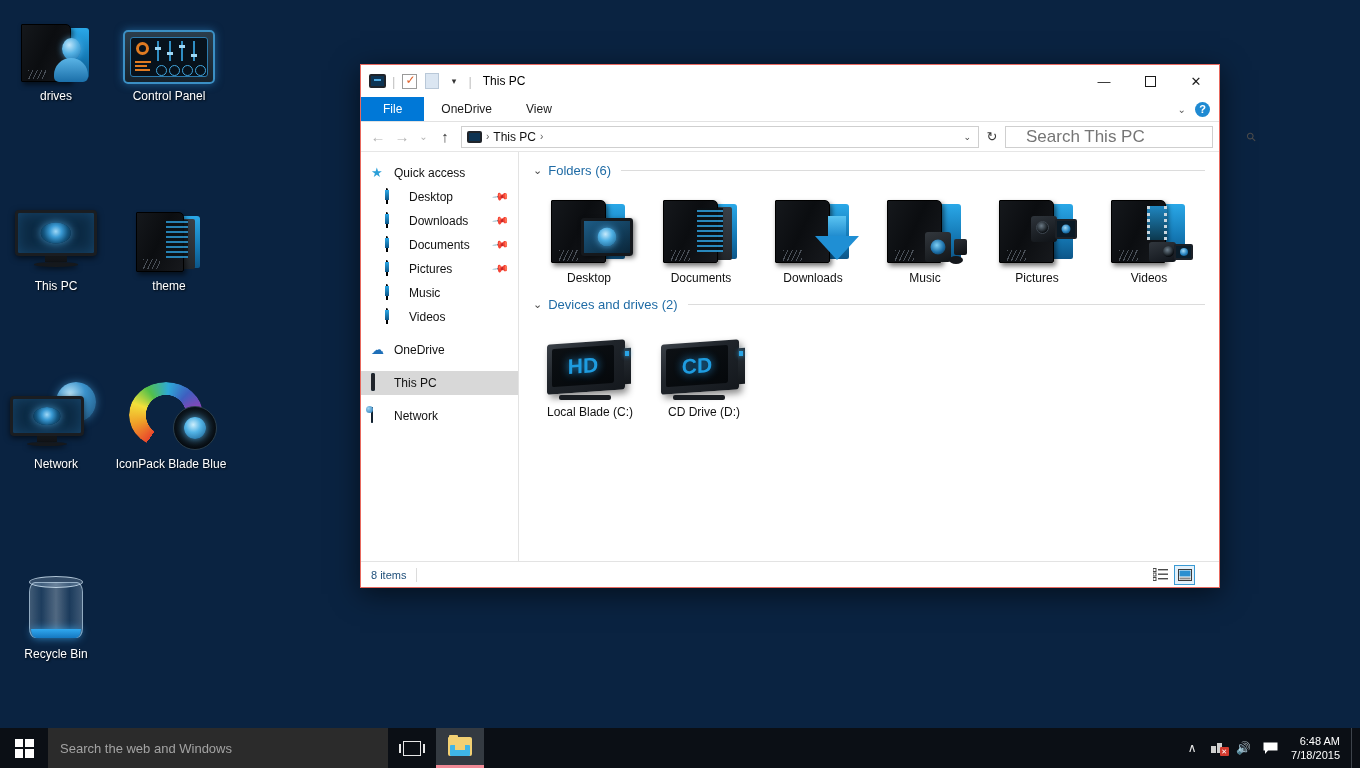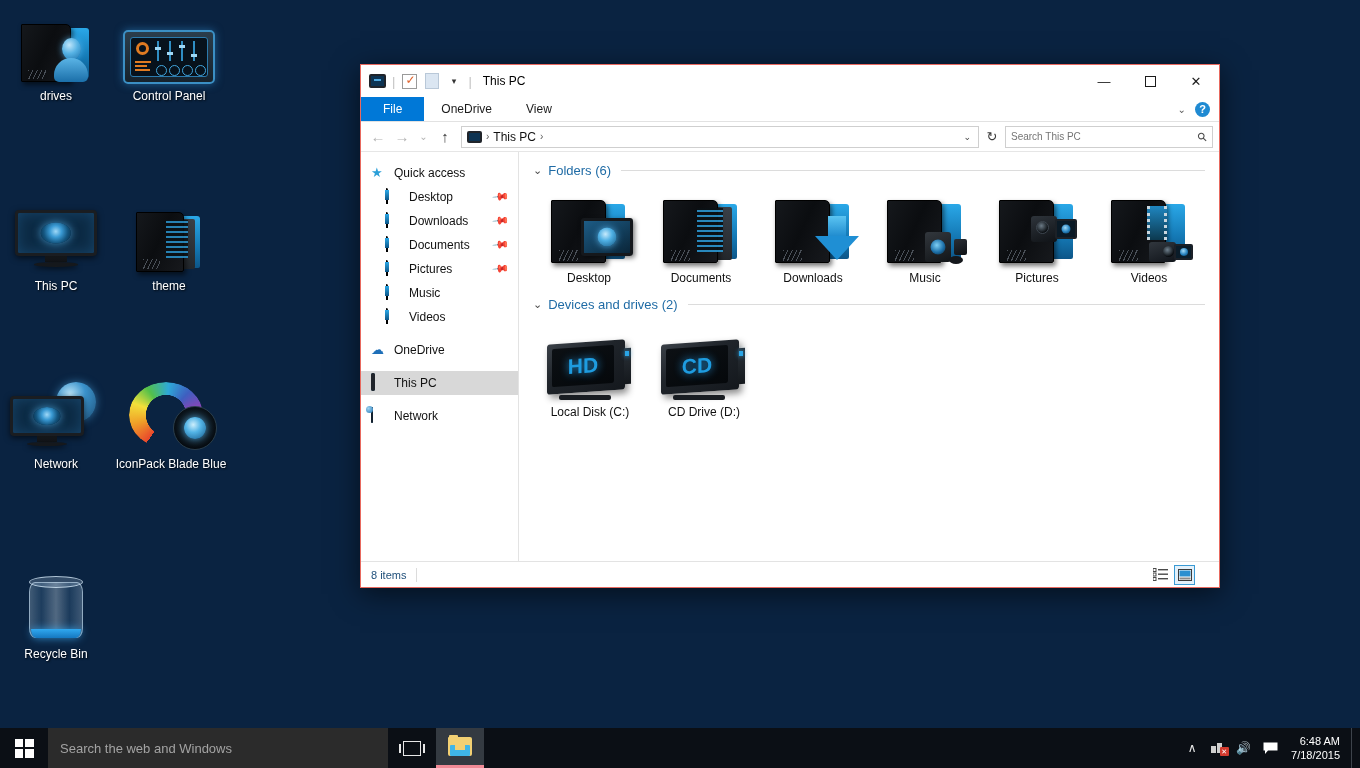--- a/index.html
+++ b/index.html
@@ -255,23 +255,24 @@
   }
   .refresh { font-size: 13px; color: #3c3c3c; width: 22px; text-align: center; }
   .searchbox {
     width: 208px; height: 22px;
     border: 1px solid #cfcfcf; background: #fff;
     display: flex; align-items: center;
     padding: 0 5px;
   }
   .searchbox input {
     border: none; outline: none;
-    flex: 1; font-size: 10px; color: #6d6d6d;
+    flex: 1; font-size: 17px; color: #6d6d6d;
     font-family: "Liberation Sans", sans-serif;
     background: transparent;
+    margin-left: 15px;
   }
   .mag { font-size: 12px; color: #4a4a4a; transform: rotate(-45deg); }
 
   .body-area { flex: 1; display: flex; min-height: 0; }
 
   
   .sidebar {
     width: 158px;
     background: #ffffff;
     border-right: 1px solid #e3e3e3;
@@ -867,21 +868,21 @@
               <div class="drive">
                 <div class="dbox"></div>
                 <div class="dside"></div>
                 <div class="dled"></div>
                 <div class="dscreen">
                   <span class="dtext">HD</span>
                 </div>
                 <div class="dfoot"></div>
               </div>
             </div>
-            <div class="tlabel">Local Disk (C:)</div>
+            <div class="tlabel">Local Blade (C:)</div>
           </div>
 
           <div class="tile">
             <div class="tglyph">
               <div class="drive">
                 <div class="dbox"></div>
                 <div class="dside"></div>
                 <div class="dled"></div>
                 <div class="dscreen">
                   <span class="dtext">CD</span>

